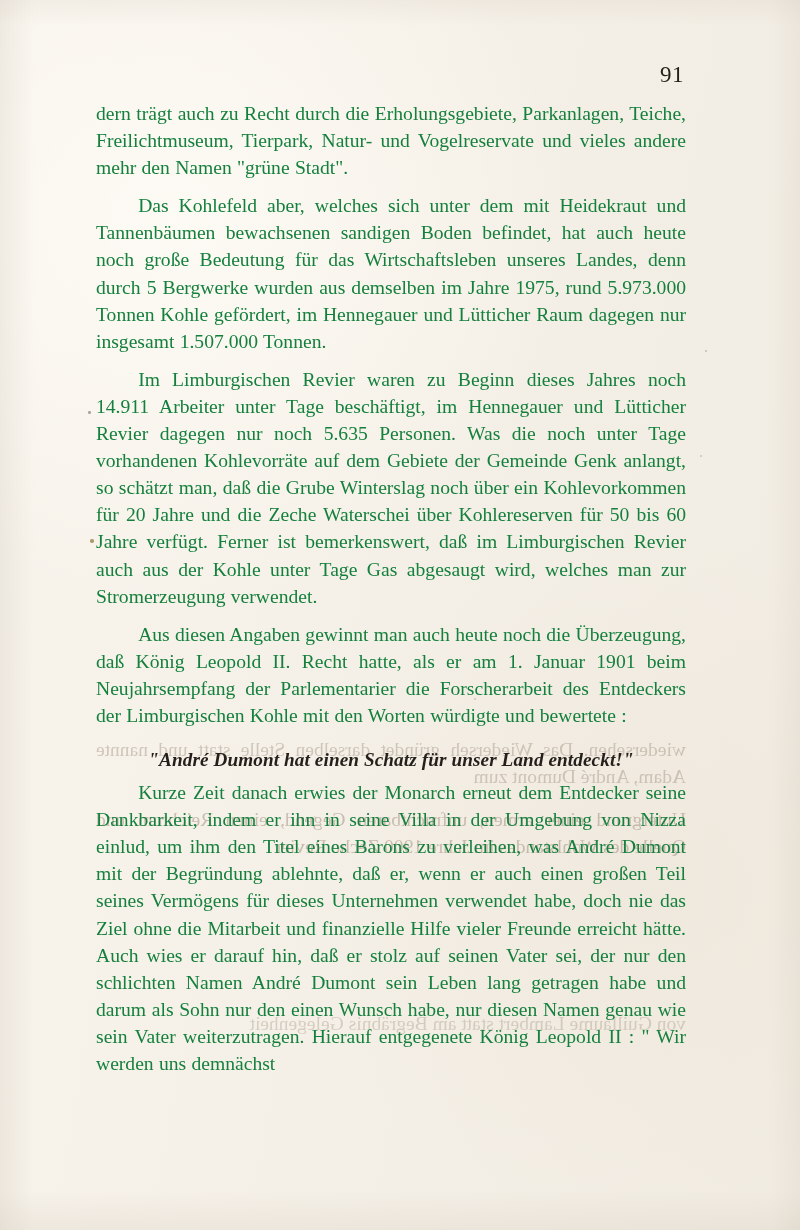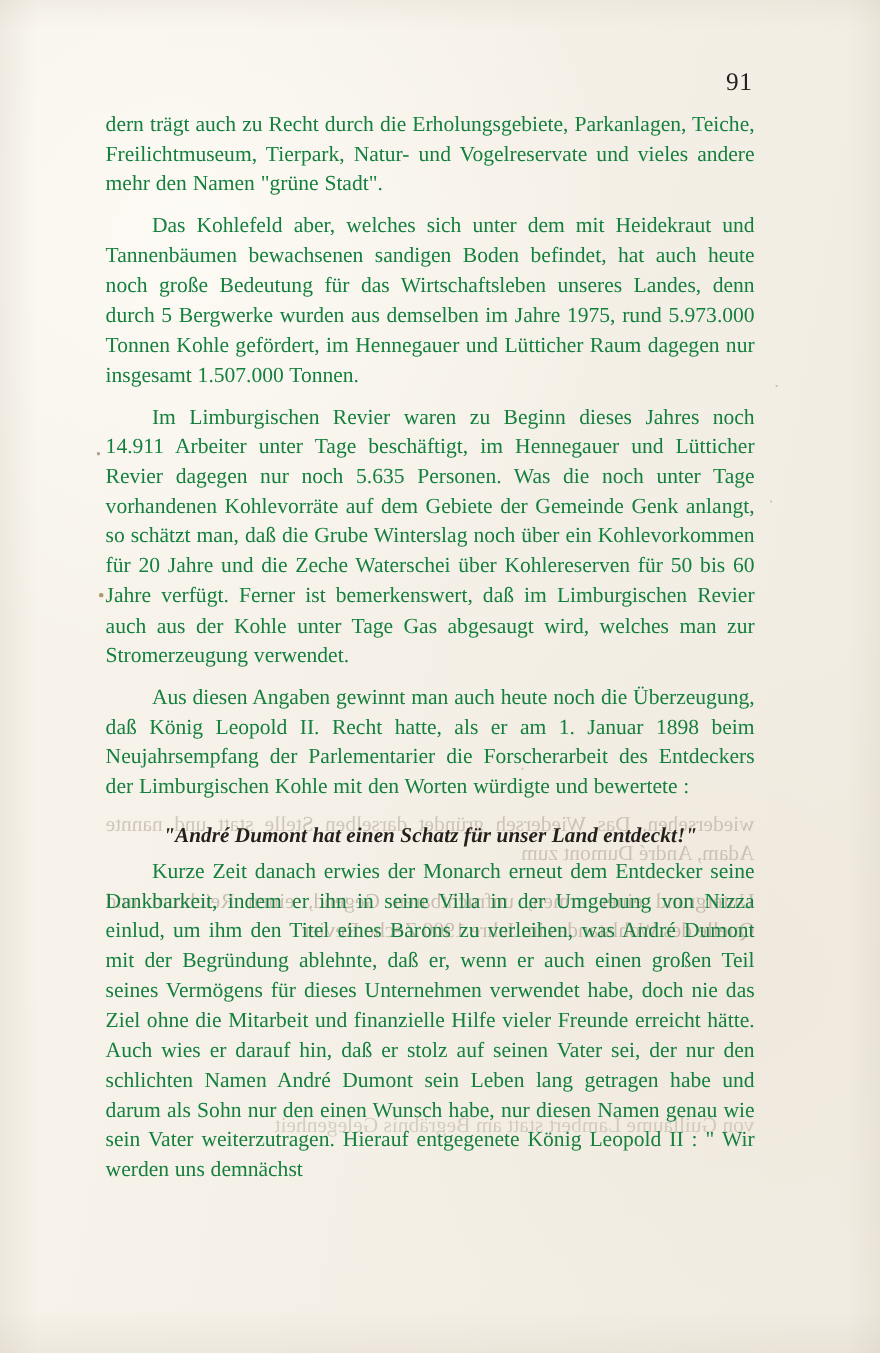--- a/index.html
+++ b/index.html
@@ -133,21 +133,21 @@
   <div class="folio">91</div>
 
   <div class="textblock">
 
     <p class="para">dern trägt auch zu Recht durch die Erholungsgebiete, Parkanlagen, Teiche, Freilichtmuseum, Tierpark, Natur- und Vogelreservate und vieles andere mehr den Namen "grüne Stadt".</p>
 
     <p class="para indent gap">Das Kohlefeld aber, welches sich unter dem mit Heidekraut und Tannenbäumen bewachsenen sandigen Boden befindet, hat auch heute noch große Bedeutung für das Wirtschaftsleben unseres Landes, denn durch 5 Bergwerke wurden aus demselben im Jahre 1975, rund 5.973.000 Tonnen Kohle gefördert, im Hennegauer und Lütticher Raum dagegen nur insgesamt 1.507.000 Tonnen.</p>
 
     <p class="para indent gap">Im Limburgischen Revier waren zu Beginn dieses Jahres noch 14.911 Arbeiter unter Tage beschäftigt, im Hennegauer und Lütticher Revier dagegen nur noch 5.635 Personen. Was die noch unter Tage vorhandenen Kohlevorräte auf dem Gebiete der Gemeinde Genk anlangt, so schätzt man, daß die Grube Winterslag noch über ein Kohlevorkommen für 20 Jahre und die Zeche Waterschei über Kohlereserven für 50 bis 60 Jahre verfügt. Ferner ist bemerkenswert, daß im Limburgischen Revier auch aus der Kohle unter Tage Gas abgesaugt wird, welches man zur Stromerzeugung verwendet.</p>
 
-    <p class="para indent gap last">Aus diesen Angaben gewinnt man auch heute noch die Überzeugung, daß König Leopold II. Recht hatte, als er am 1. Januar 1898 beim Neujahrsempfang der Parlementarier die Forscherarbeit des Entdeckers der Limburgischen Kohle mit den Worten würdigte und bewertete :</p>
+    <p class="para indent gap last">Aus diesen Angaben gewinnt man auch heute noch die Überzeugung, daß König Leopold II. Recht hatte, als er am 1. Januar 1901 beim Neujahrsempfang der Parlementarier die Forscherarbeit des Entdeckers der Limburgischen Kohle mit den Worten würdigte und bewertete :</p>
 
     <p class="quote">"André Dumont hat einen Schatz für unser Land entdeckt!"</p>
 
     <p class="para indent">Kurze Zeit danach erwies der Monarch erneut dem Entdecker seine Dankbarkeit, indem er ihn in seine Villa in der Umgebung von Nizza einlud, um ihm den Titel eines Barons zu verleihen, was André Dumont mit der Begründung ablehnte, daß er, wenn er auch einen großen Teil seines Vermögens für dieses Unternehmen verwendet habe, doch nie das Ziel ohne die Mitarbeit und finanzielle Hilfe vieler Freunde erreicht hätte. Auch wies er darauf hin, daß er stolz auf seinen Vater sei, der nur den schlichten Namen André Dumont sein Leben lang getragen habe und darum als Sohn nur den einen Wunsch habe, nur diesen Namen genau wie sein Vater weiterzutragen. Hierauf entgegenete König Leopold II : " Wir werden uns demnächst</p>
 
   </div>
 
   <span class="speck s1"></span>
   <span class="speck s2"></span>
   <span class="speck s3"></span>

